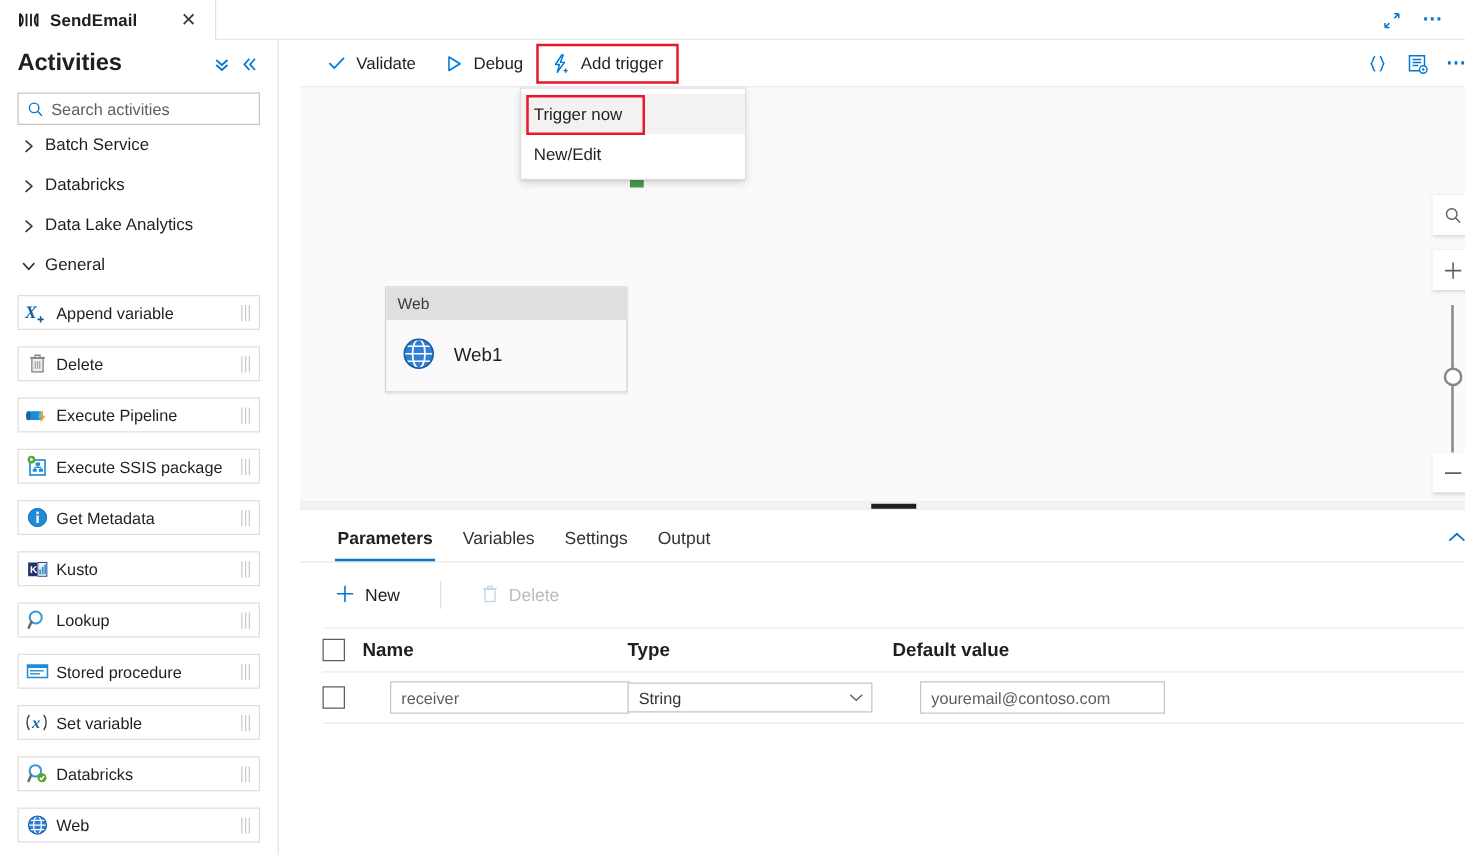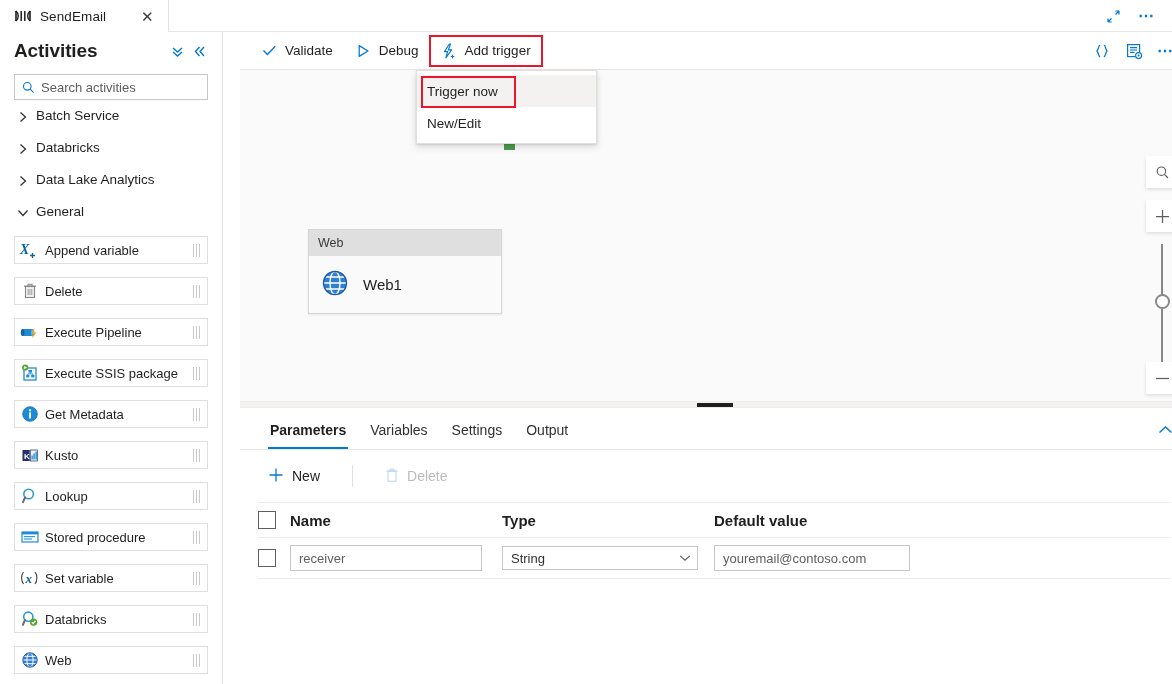--- a/index.html
+++ b/index.html
@@ -24,21 +24,21 @@
   }
   .tab {
     position: absolute; left: 0; top: 0; height: 32px;
     display: flex; align-items: center; gap: 8px;
     padding: 0 10px 0 14px;
     background: #ffffff;
     border-right: 1px solid #e1e1e1;
     cursor: pointer;
   }
   .tab-icon { width: 18px; height: 14px; position: relative; flex: none; }
-  .tab-label { font-size: 13.5px; color: #201f1e; font-weight: 400; letter-spacing: .1px; }
+  .tab-label { font-size: 13.5px; color: #201f1e; font-weight: 700; letter-spacing: .1px; }
   .tab-close {
     width: 22px; height: 22px; margin-left: 22px;
     display: flex; align-items: center; justify-content: center;
     color: #3b3a39; font-size: 15px; line-height: 1; cursor: pointer;
     font-family: "Liberation Sans", sans-serif;
   }
 
   
   .win-actions {
     position: absolute; top: 0; right: 0; height: 32px;
@@ -251,21 +251,21 @@
     width: 18px; height: 18px; border: 1px solid #605e5c; background: #fff;
     cursor: pointer;
   }
   .col-name { width: 212px; flex: none; }
   .col-type { width: 212px; flex: none; }
   .col-def  { flex: 1; }
   .th { font-size: 15px; font-weight: 700; color: #201f1e; }
   .inp {
     height: 24px; border: 1px solid #c8c6c4; background: #fff;
     display: flex; align-items: center; padding: 12px 8px;
-    font-size: 13px; color: #605e5c; cursor: text;
+    font-size: 13px; color: #605e5c; cursor: text; margin-left: 22px;
   }
   .inp.name-inp { width: 192px; }
   .inp.def-inp  { width: 196px; }
   .sel {
     width: 196px; height: 24px; border: 1px solid #c8c6c4; background: #fff;
     display: flex; align-items: center; padding: 0 6px 0 8px;
     font-size: 13px; color: #323130; cursor: pointer; justify-content: space-between;
   }
   .sel .chev { color: #605e5c; display: flex; align-items: center; }
   svg { overflow: visible; }

